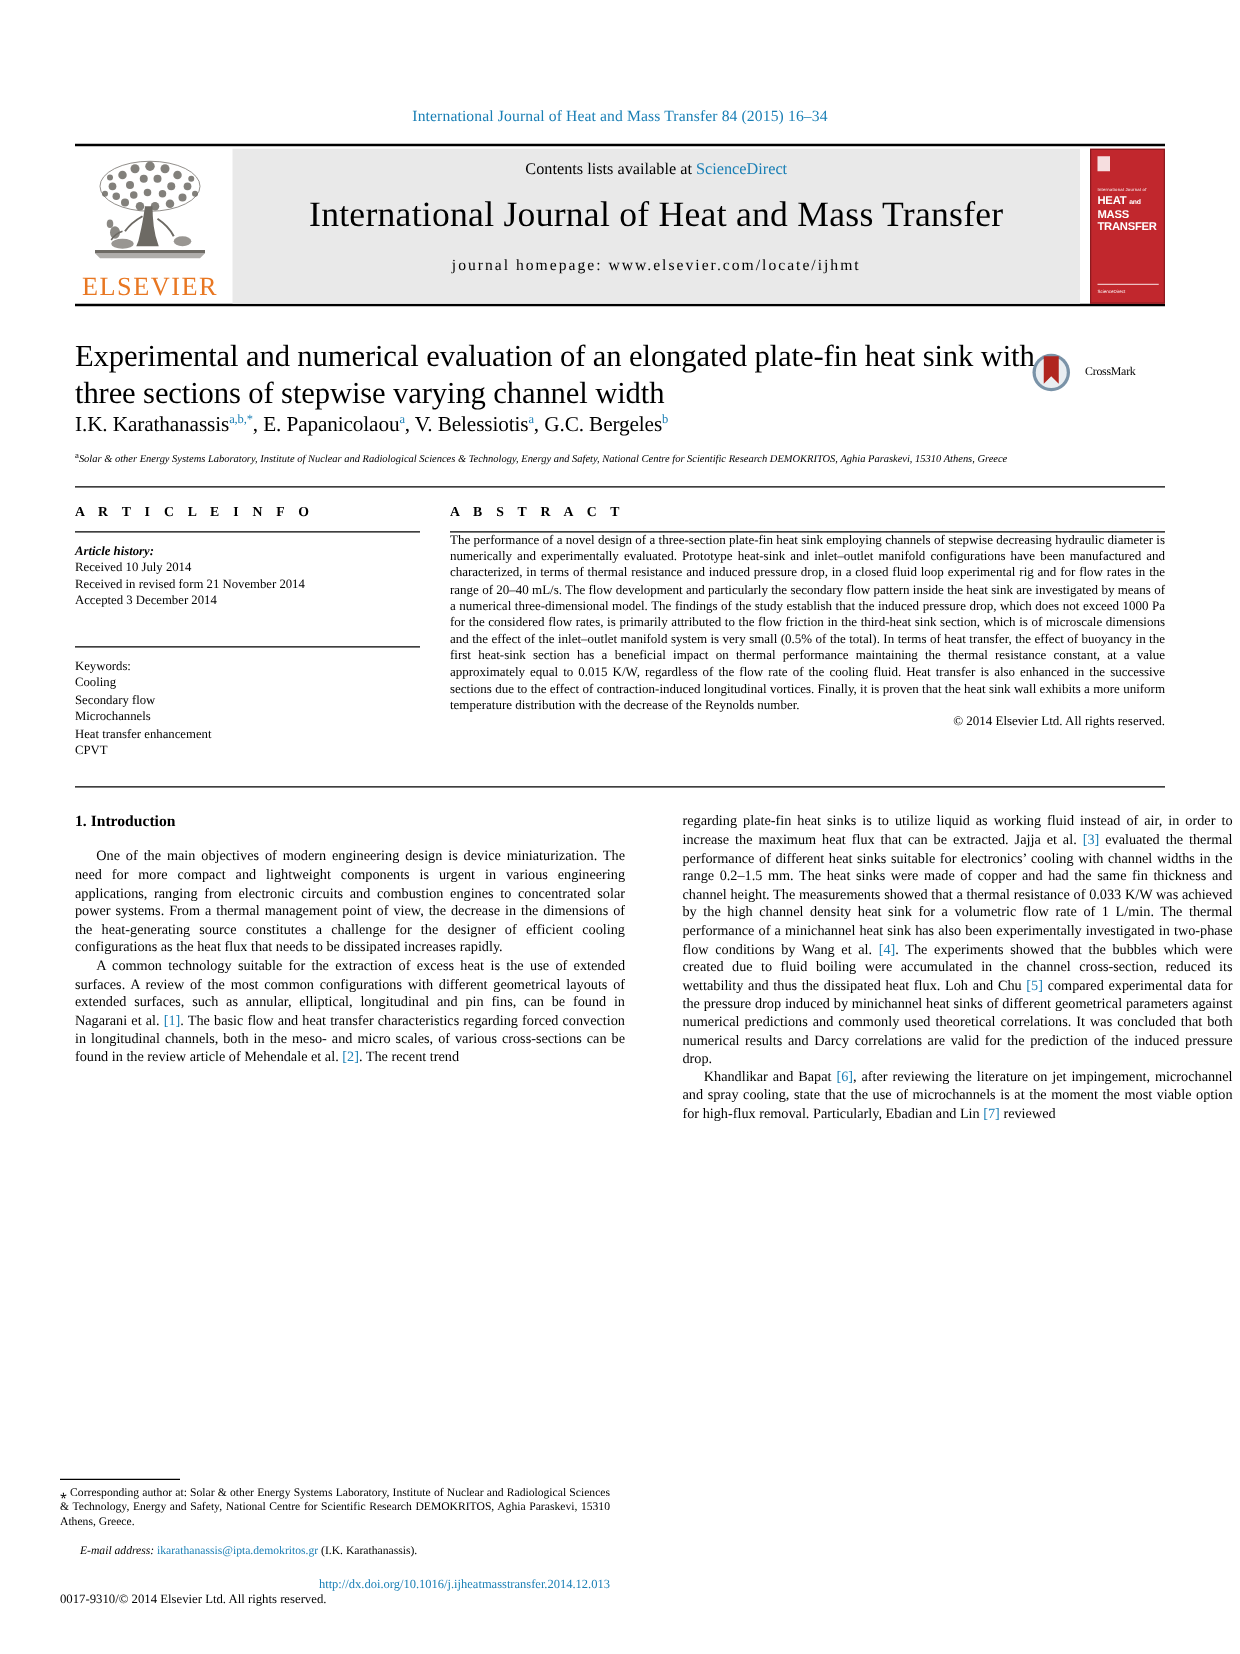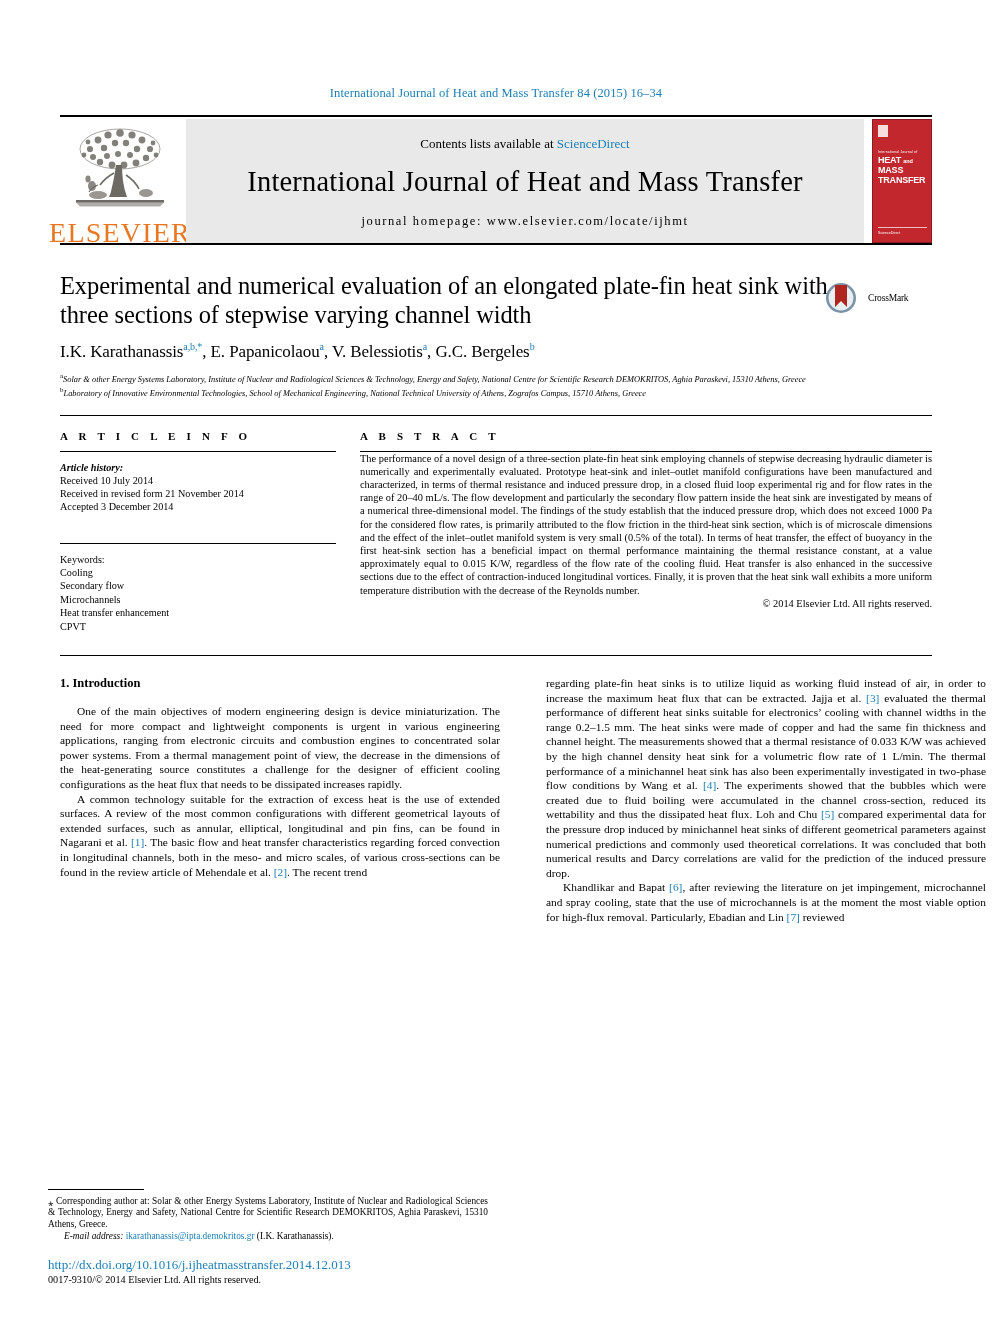--- a/index.html
+++ b/index.html
@@ -34,31 +34,31 @@
   }
   .elsevier-logo {
     width:120px; flex:0 0 120px;
     display:flex; flex-direction:column; align-items:center; justify-content:flex-start;
     padding-top:4px;
   }
   .tree-wrap { width:104px; height:92px; }
   .els-word {
     font-family:"Liberation Serif", serif;
     color:#E87722;
-    font-size:28px;
+    font-size:21px;
     letter-spacing:1.2px;
     margin-top:2px;
     font-weight:400;
   }
   .banner {
     flex:1 1 auto;
     background:#e9e9e9;
     margin-left:6px;
     display:flex; flex-direction:column;
-    align-items:center; justify-content:center;
+    align-items:center; 
     padding:6px 0;
   }
   .contents-line { font-size:13px; color:#000; margin-top:2px; }
   .contents-line .sd { color:#1a7fb5; }
   .journal-name {
     font-size:28.5px;
     margin:14px 0 16px 0;
     letter-spacing:0.2px;
   }
   .homepage { font-size:12.5px; letter-spacing:1.6px; }
@@ -90,21 +90,21 @@
     width:790px; letter-spacing:-0.1px;
   }
   .crossmark {
     position:absolute; right:0; top:4px;
     width:108px; height:46px;
     display:flex; align-items:center;
   }
   .cm-badge { width:40px; height:42px; }
   .cm-text { font-family:"Liberation Serif", serif; font-size:9.5px; font-weight:normal; margin-left:4px; letter-spacing:-0.2px;}
 
-  .authors { margin-top:12px; font-size:17px; letter-spacing:-0.1px; }
+  .authors { margin-top:1px; font-size:17px; letter-spacing:-0.1px; }
   .authors sup { font-size:10px; color:#1a7fb5; vertical-align:super; }
   .authors sup.star { color:#1a7fb5; }
 
   .affils { margin-top:9px; font-size:8.4px; line-height:11.2px; font-style:italic; }
   .affils sup { font-size:7px; font-style:normal; vertical-align:super; }
 
   
   .midrule { margin:16px 48px 0 48px; border-bottom:1px solid #000; }
   .infoblock { margin:0 48px; display:flex; padding-top:14px; }
   .col-info { width:276px; flex:0 0 276px; }
@@ -136,24 +136,24 @@
     margin:0; text-indent:17px;
   }
   p.para + p.para { margin-top:0; }
   .cite { color:#1a7fb5; }
 
   
   .footnote-wrap { position:absolute; left:48px; bottom:38px; width:440px; }
   .fn-rule { width:96px; border-bottom:1px solid #000; margin-bottom:5px; }
   .fn { font-size:9.3px; line-height:11.6px; text-align:justify; }
   .fn .star { font-size:10px; }
-  .fn-email { margin-top:1px; text-indent:16px; }
+  .fn-email { margin-top:12px; text-indent:16px; }
   .fn-email .lbl { font-style:italic; }
   .fn-email a, .link { color:#1a7fb5; text-decoration:none; }
-  .doi-line { margin-top:14px; font-size:13px; color:#1a7fb5; }
+  .doi-line { margin-top:14px; font-size:10px; color:#1a7fb5;text-align:right; }
   .issn-line { margin-top:1px; font-size:10.2px; color:#000; }
 </style>
 </head>
 <body>
 
 <div class="page">
 
   <div class="runhead">International Journal of Heat and Mass Transfer 84 (2015) 16–34</div>
 
   <div class="masthead">
@@ -243,21 +243,20 @@
 
     <div class="authors">
       <span>I.K. Karathanassis</span><sup>a,b,</sup><sup class="star">*</sup>,
       <span>E. Papanicolaou</span><sup>a</sup>,
       <span>V. Belessiotis</span><sup>a</sup>,
       <span>G.C. Bergeles</span><sup>b</sup>
     </div>
 
     <div class="affils">
       <div><sup>a</sup><span>Solar &amp; other Energy Systems Laboratory, Institute of Nuclear and Radiological Sciences &amp; Technology, Energy and Safety, National Centre for Scientific Research DEMOKRITOS, Aghia Paraskevi, 15310 Athens, Greece</span></div>
-      <div><sup>b</sup><span>Laboratory of Innovative Environmental Technologies, School of Mechanical Engineering, National Technical University of Athens, Zografos Campus, 15710 Athens, Greece</span></div>
     </div>
   </div>
 
   <div class="midrule"></div>
 
   <div class="infoblock">
     <div class="col-info">
       <div class="sec-label">A R T I C L E    I N F O</div>
       <div class="hline"></div>
       <div class="info-body">

